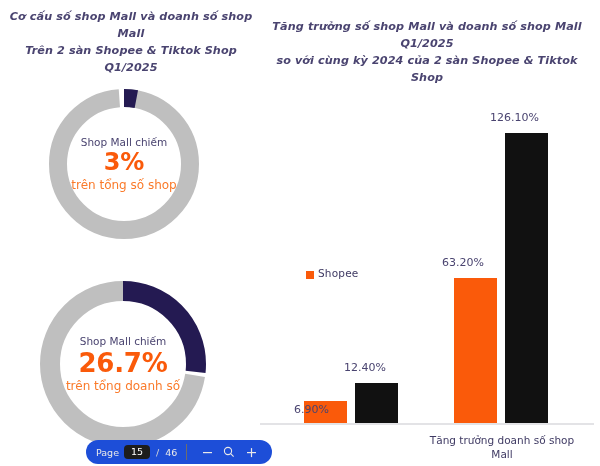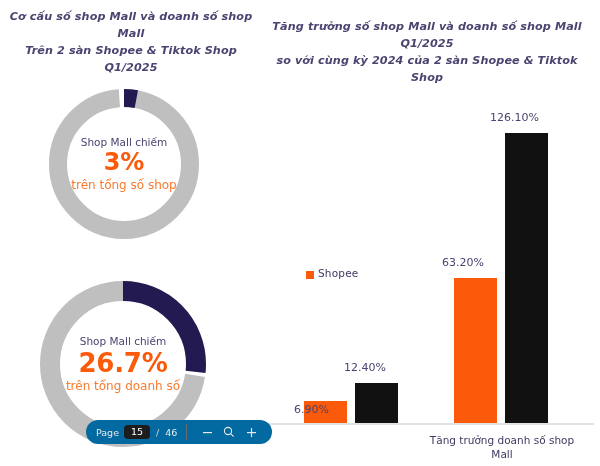--- a/index.html
+++ b/index.html
@@ -142,23 +142,23 @@
   .legend-text {
     font-size: 10.5px;
     color: #3f3a63;
     letter-spacing: 0.2px;
   }
 
   
   .pager {
     position: absolute;
     left: 86px;
-    top: 420px;
+    top: 440px;
     height: 24px;
-    background: #0369a1;
+    background: #1d4ed8;
     border-radius: 12px;
     display: flex;
     align-items: center;
     color: #e9e9e9;
     font-size: 9.5px;
     padding: 0 10px;
     box-sizing: border-box;
   }
   .pager-group {
     display: flex;

